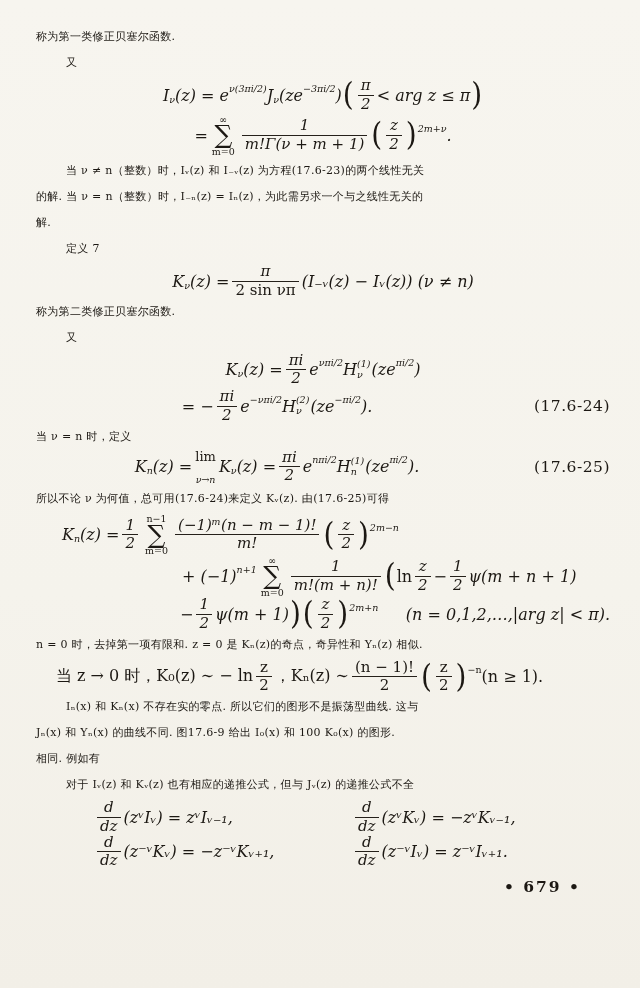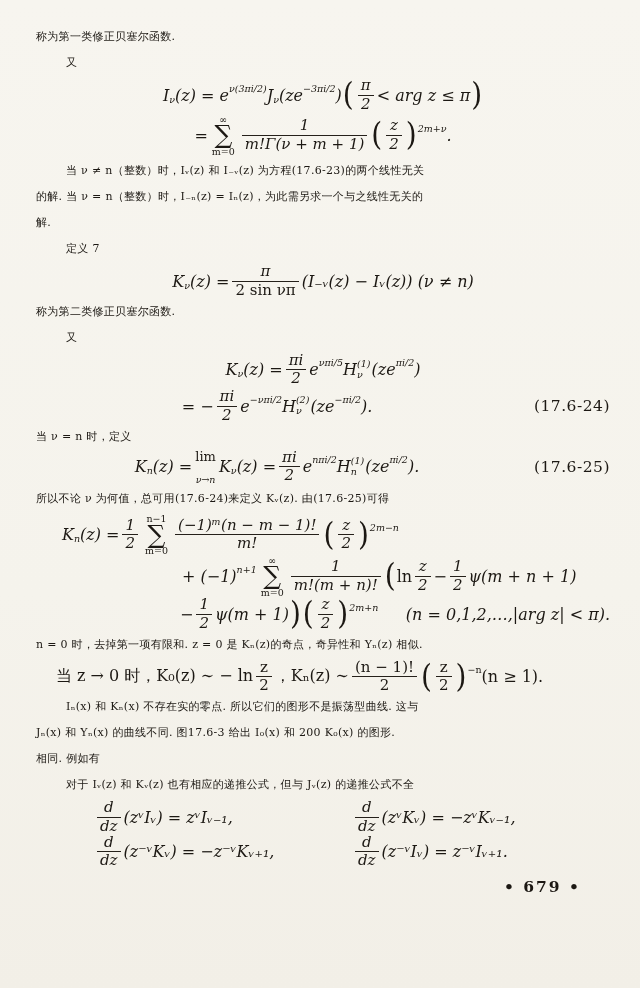--- a/index.html
+++ b/index.html
@@ -116,21 +116,21 @@
 
   <div class="eq mt2">
     <span>K</span>
       <span class="sb">ν</span>
       <span>(z) = </span>
     <span class="fr">
         <span class="n">πi</span>
         <span class="d">2</span>
       </span>
     <span>e</span>
-      <span class="sp">νπi/5</span>
+      <span class="sp">νπi/2</span>
     <span>H</span>
       <span class="ss">
         <span>(1)</span>
         <span>ν</span>
       </span>
     <span>(ze</span>
       <span class="sp">πi/2</span>
       <span>)</span>
   </div>
 
@@ -277,21 +277,21 @@
     <span class="fr">
         <span class="n">z</span>
         <span class="d">2</span>
       </span>
     <span class="bp">)</span>
     <span class="sp">−n</span>
     <span> (n ≥ 1).</span>
   </div>
 
   <div class="para ind mt4">Iₙ(x) 和 Kₙ(x) 不存在实的零点. 所以它们的图形不是振荡型曲线. 这与</div>
-  <div class="para">Jₙ(x) 和 Yₙ(x) 的曲线不同. 图17.6-3 给出 I₀(x) 和 200 K₀(x) 的图形.</div>
+  <div class="para">Jₙ(x) 和 Yₙ(x) 的曲线不同. 图17.6-9 给出 I₀(x) 和 100 K₀(x) 的图形.</div>
   <div class="para">相同. 例如有</div>
   <div class="para ind">对于 Iᵥ(z) 和 Kᵥ(z) 也有相应的递推公式，但与 Jᵥ(z) 的递推公式不全</div>
 
   <div class="grow mt2">
     <div class="gcell">
       <span class="fr">
           <span class="n">d</span>
           <span class="d">dz</span>
         </span>
       <span>(zᵛIᵥ) = zᵛIᵥ₋₁,</span>

